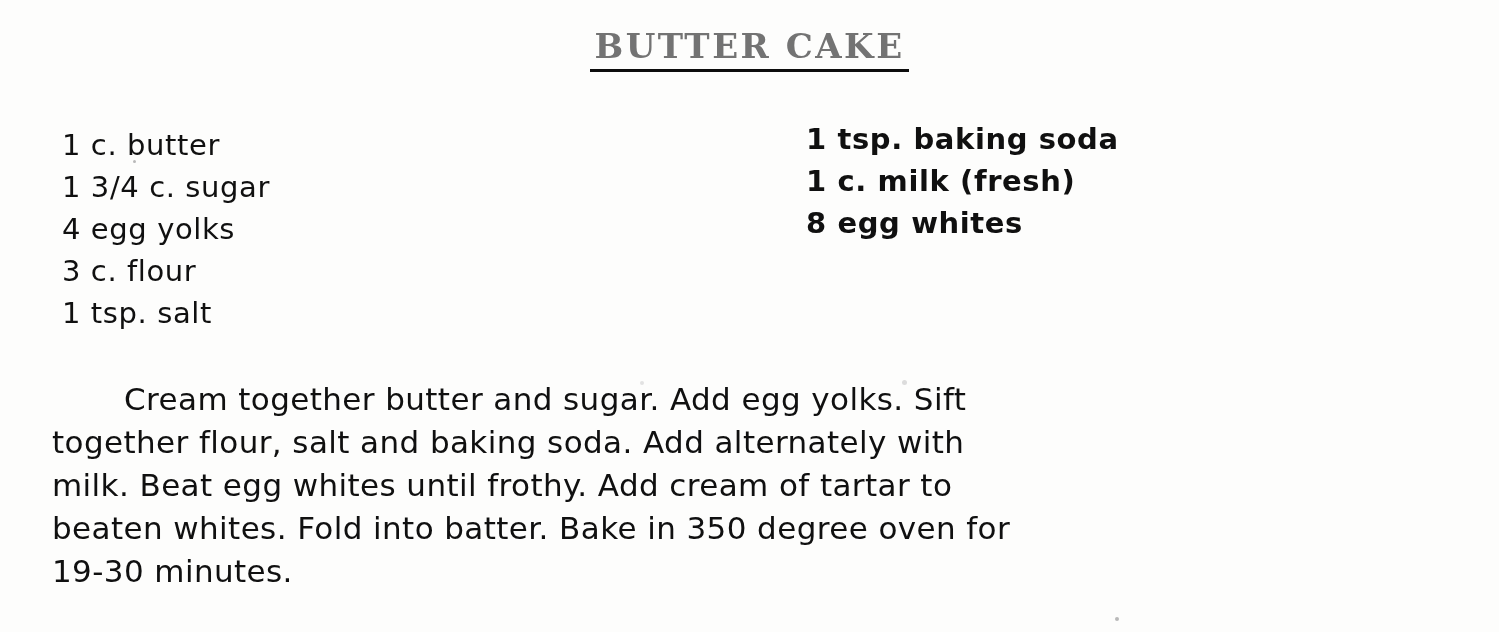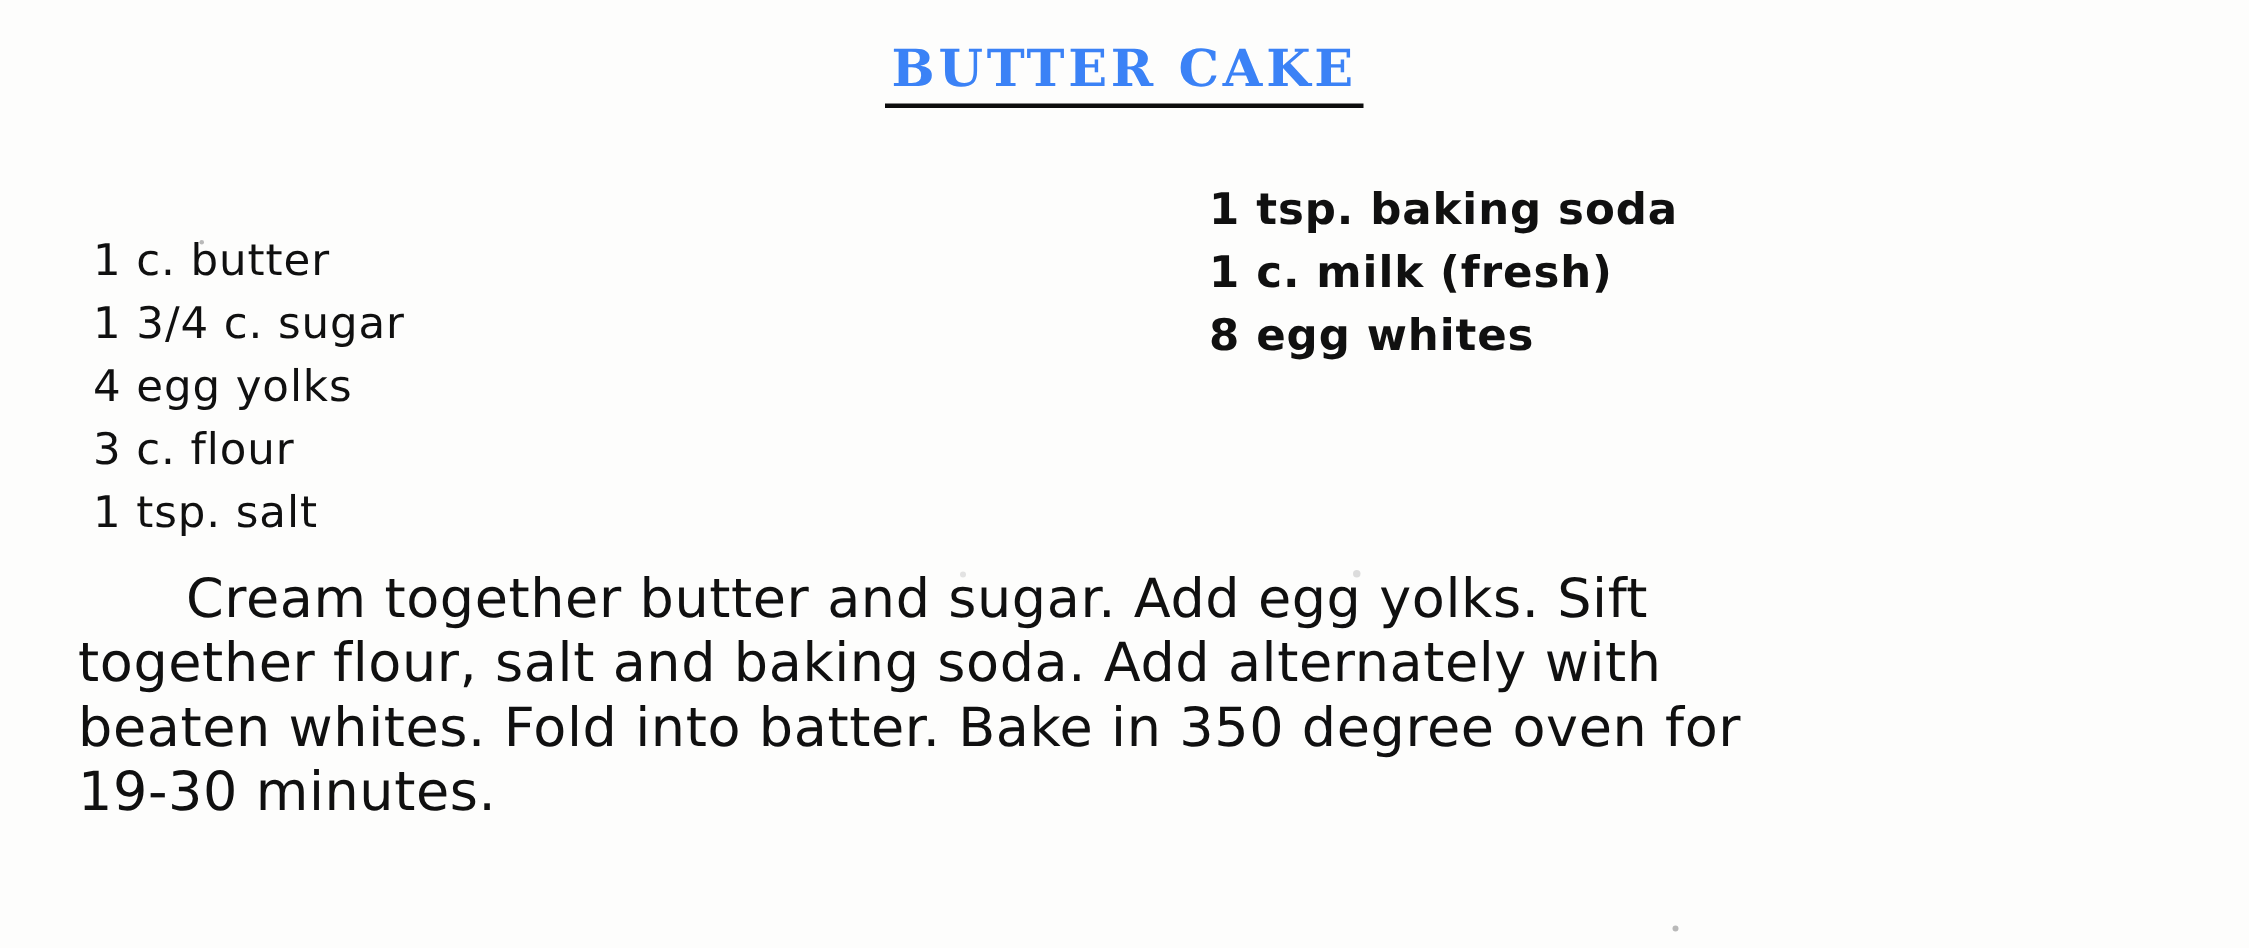--- a/index.html
+++ b/index.html
@@ -20,21 +20,21 @@
   .title {
     position: absolute;
     top: 26px;
     left: 0;
     width: 100%;
     text-align: center;
     font-family: "DejaVu Serif", serif;
     font-weight: bold;
     font-size: 34px;
     letter-spacing: 2.5px;
-    color: #3b82f6;
+    color: #737373;
   }
   .title span.text {
     border-bottom: 3px solid #0d0d0d;
     padding: 0 4px 3px 4px;
     display: inline-block;
   }
 
   .ingredients {
     position: absolute;
     top: 118px;
@@ -46,38 +46,37 @@
     position: absolute;
     font-family: "DejaVu Sans", sans-serif;
     font-size: 29px;
     line-height: 42px;
     color: #101010;
     letter-spacing: 0.6px;
   }
   .col-left {
     left: 62px;
     top: 6px;
-    margin-top: 28px;
   }
   .col-right {
     left: 806px;
     top: 0px;
     font-weight: bold;
   }
   .ing-line {
     white-space: pre;
   }
 
   .body-text {
     position: absolute;
     top: 378px;
     left: 52px;
     width: 1410px;
     font-family: "DejaVu Sans", sans-serif;
-    font-size: 36px;
+    font-size: 31px;
     line-height: 43px;
     color: #101010;
     text-align: justify;
     letter-spacing: 0.4px;
   }
   .body-text .indent {
     display: inline-block;
     width: 72px;
   }
   .para-line {
@@ -116,20 +115,21 @@
       <div class="ing-line">1 tsp. baking soda</div>
       <div class="ing-line">1 c. milk (fresh)</div>
       <div class="ing-line">8 egg whites</div>
     </div>
 
   </div>
 
   <div class="body-text">
     <div class="para-line"><span class="indent"></span><span>Cream together butter and sugar. Add egg yolks. Sift</span></div>
     <div class="para-line">together flour, salt and baking soda. Add alternately with</div>
+    <div class="para-line">milk. Beat egg whites until frothy. Add cream of tartar to</div>
     <div class="para-line">beaten whites. Fold into batter. Bake in 350 degree oven for</div>
     <div class="para-line">19-30 minutes.</div>
   </div>
 
   <div class="speck s1"></div>
   <div class="speck s2"></div>
   <div class="speck s3"></div>
   <div class="speck s4"></div>
 
 </div>

